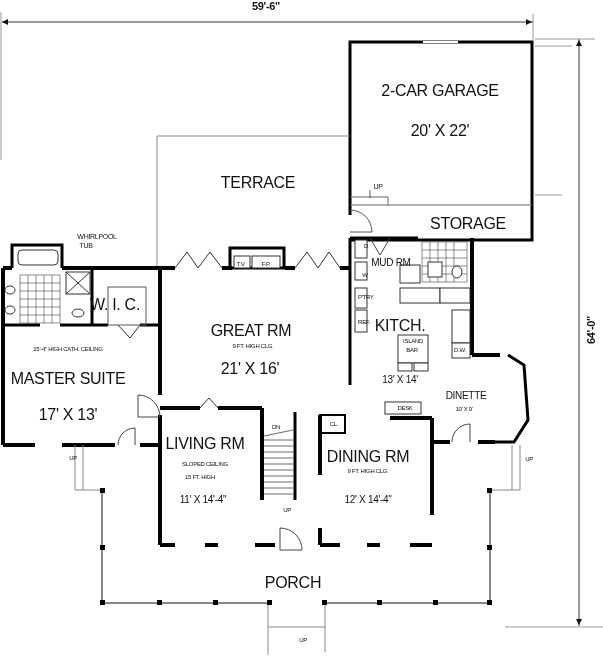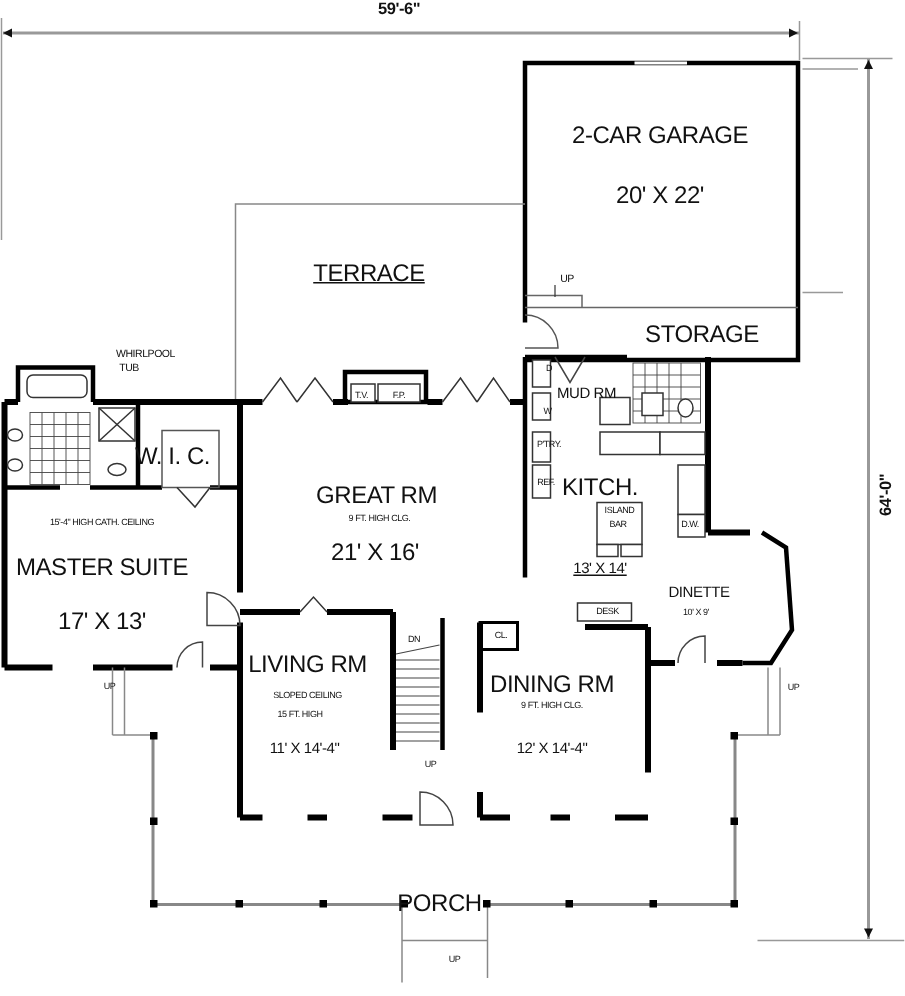--- a/index.html
+++ b/index.html
@@ -220,21 +220,21 @@
 </svg>
 
 <div class="lbl dim-h" style="left:266px;top:0px;">59'-6"</div>
 <div class="lbl dim-v" style="left:591px;top:330px;">64'-0"</div>
 
 <div class="lbl big" style="left:440px;top:82px;">2-CAR GARAGE</div>
 <div class="lbl big" style="left:440px;top:105px;margin-top:17px;">20' X 22'</div>
 <div class="lbl sm" style="left:378px;top:183px;">UP</div>
 <div class="lbl big" style="left:468px;top:215px;">STORAGE</div>
 
-<div class="lbl big" style="left:246px;top:174px;text-decoration:underline;">TERRACE</div>
+<div class="lbl big" style="left:258px;top:174px;">TERRACE</div>
 
 <div class="lbl sm" style="left:97px;top:233px;">WHIRLPOOL</div>
 <div class="lbl sm" style="left:86px;top:242px;">TUB</div>
 <div class="lbl big" style="left:115px;top:296px;">W. I. C.</div>
 
 <div class="lbl xs" style="left:68px;top:346px;">15'-4" HIGH CATH. CEILING</div>
 <div class="lbl big" style="left:68px;top:370px;">MASTER SUITE</div>
 <div class="lbl big" style="left:68px;top:406px;">17' X 13'</div>
 
 <div class="lbl big" style="left:251px;top:322px;">GREAT RM</div>
@@ -245,34 +245,34 @@
 
 <div class="lbl xs" style="left:366px;top:243px;">D</div>
 <div class="lbl xs" style="left:365px;top:272px;">W</div>
 <div class="lbl med" style="left:391px;top:257px;">MUD RM</div>
 <div class="lbl xs" style="left:366px;top:294px;">P'TRY.</div>
 <div class="lbl xs" style="left:364px;top:319px;">REF.</div>
 <div class="lbl big" style="left:400px;top:317px;">KITCH.</div>
 <div class="lbl xs" style="left:413px;top:338px;">ISLAND</div>
 <div class="lbl xs" style="left:412px;top:347px;">BAR</div>
 <div class="lbl xs" style="left:460px;top:347px;">D.W.</div>
-<div class="lbl med" style="left:400px;top:374px;text-decoration:underline;">13' X 14'</div>
+<div class="lbl med" style="left:400px;top:374px;">13' X 14'</div>
 
 <div class="lbl med" style="left:466px;top:390px;">DINETTE</div>
 <div class="lbl xs" style="left:464px;top:406px;">10' X 9'</div>
 <div class="lbl xs" style="left:405px;top:405px;">DESK</div>
 <div class="lbl xs" style="left:529px;top:456px;">UP</div>
 
 <div class="lbl big" style="left:205px;top:435px;text-align:center;">LIVING RM</div>
 <div class="lbl xs" style="left:205px;top:461px;">SLOPED CEILING</div>
 <div class="lbl xs" style="left:200px;top:474px;">15 FT. HIGH</div>
 <div class="lbl med" style="left:203px;top:494px;">11' X 14'-4"</div>
 <div class="lbl xs" style="left:276px;top:424px;">DN</div>
 <div class="lbl xs" style="left:287px;top:507px;">UP</div>
 <div class="lbl xs" style="left:334px;top:421px;">CL.</div>
 
 <div class="lbl big" style="left:368px;top:448px;">DINING RM</div>
 <div class="lbl xs" style="left:368px;top:468px;">9 FT. HIGH CLG.</div>
 <div class="lbl med" style="left:368px;top:494px;">12' X 14'-4"</div>
 
-<div class="lbl big" style="left:293px;top:594px;">PORCH</div>
+<div class="lbl big" style="left:293px;top:574px;">PORCH</div>
 <div class="lbl xs" style="left:73px;top:455px;">UP</div>
 <div class="lbl xs" style="left:303px;top:637px;">UP</div>
 
 </body></html>

